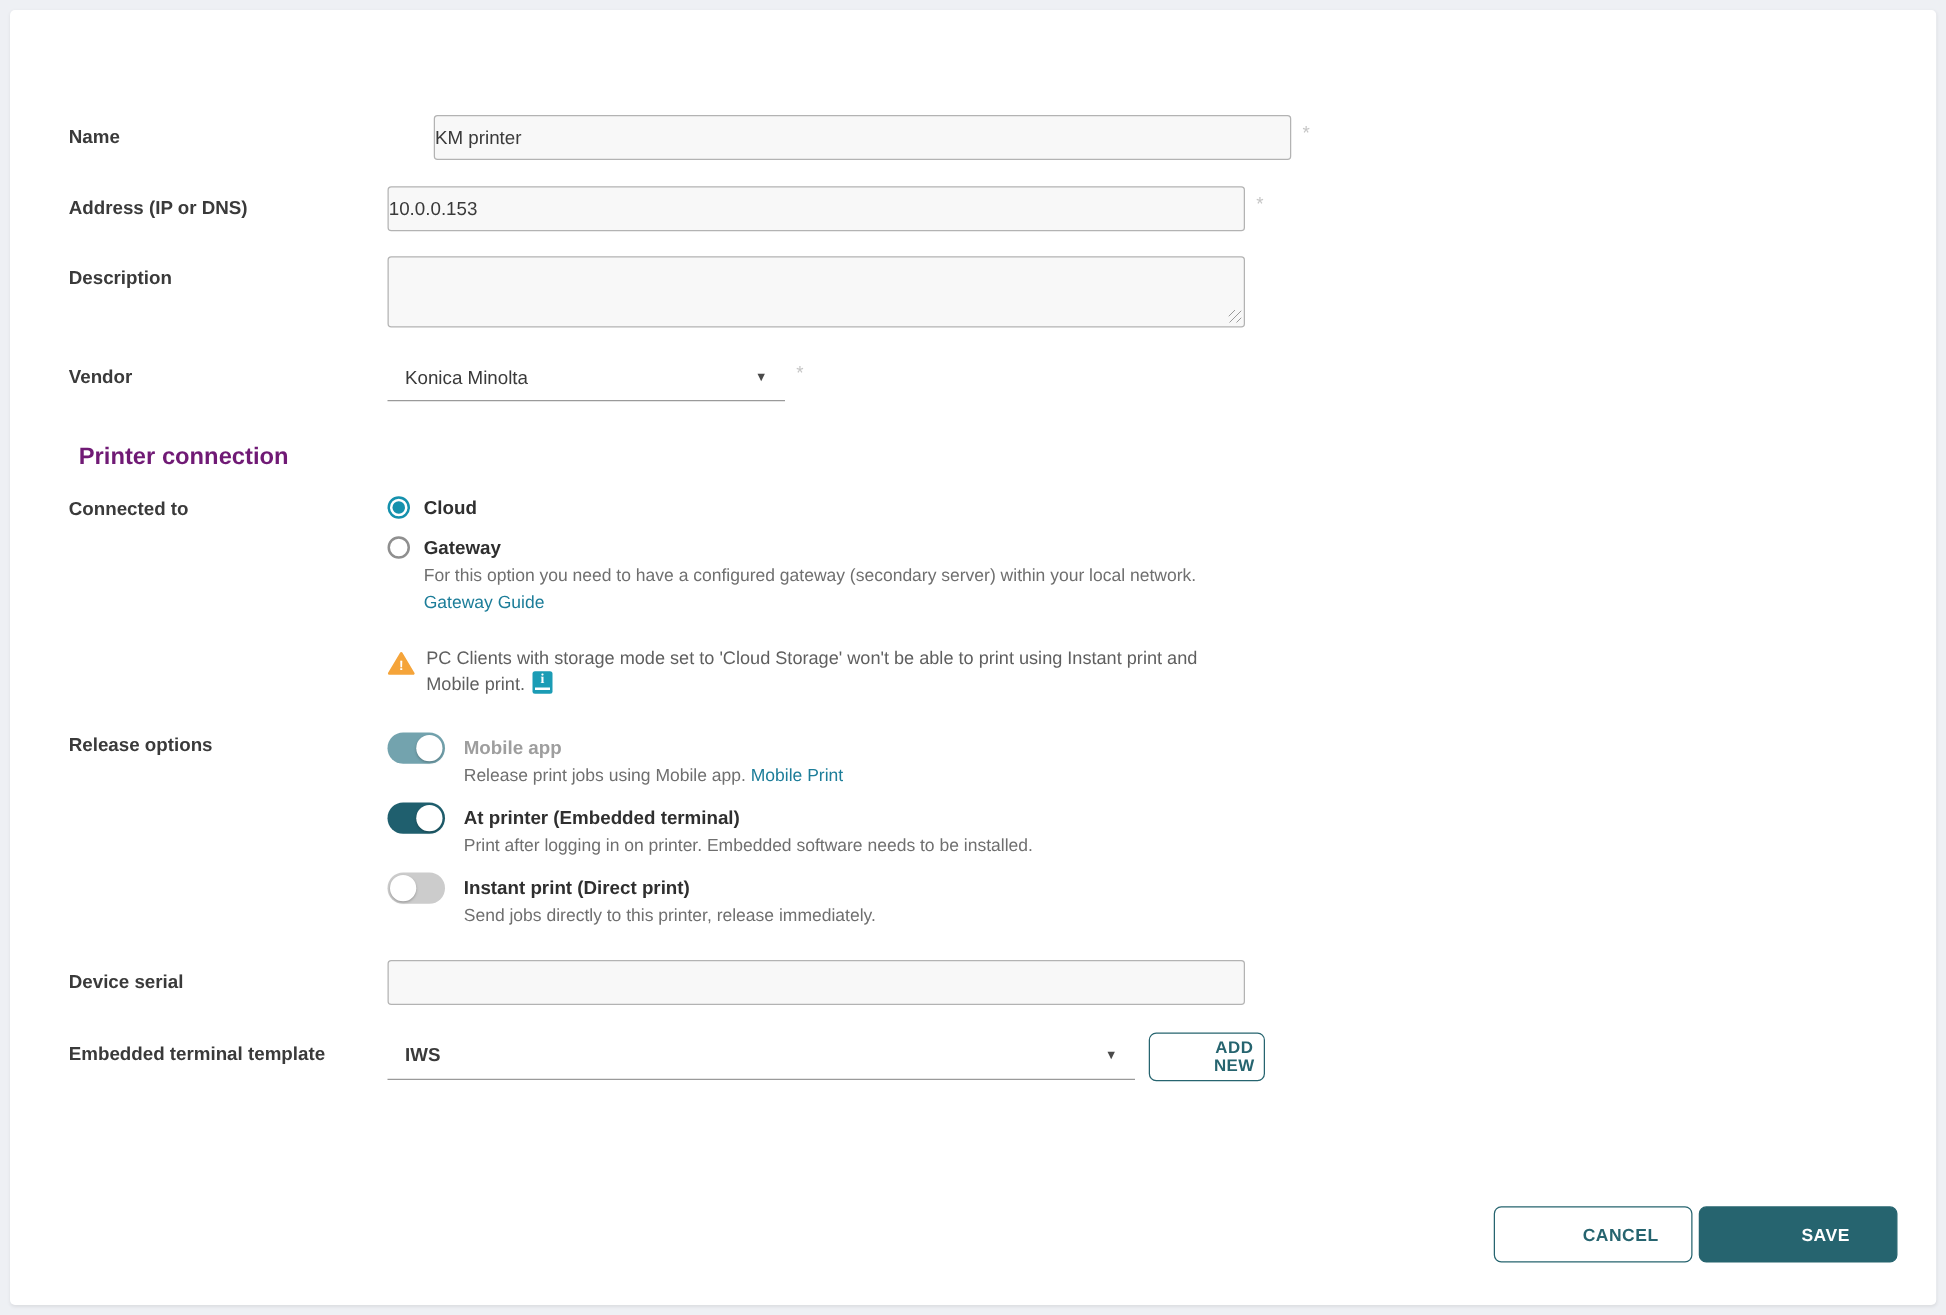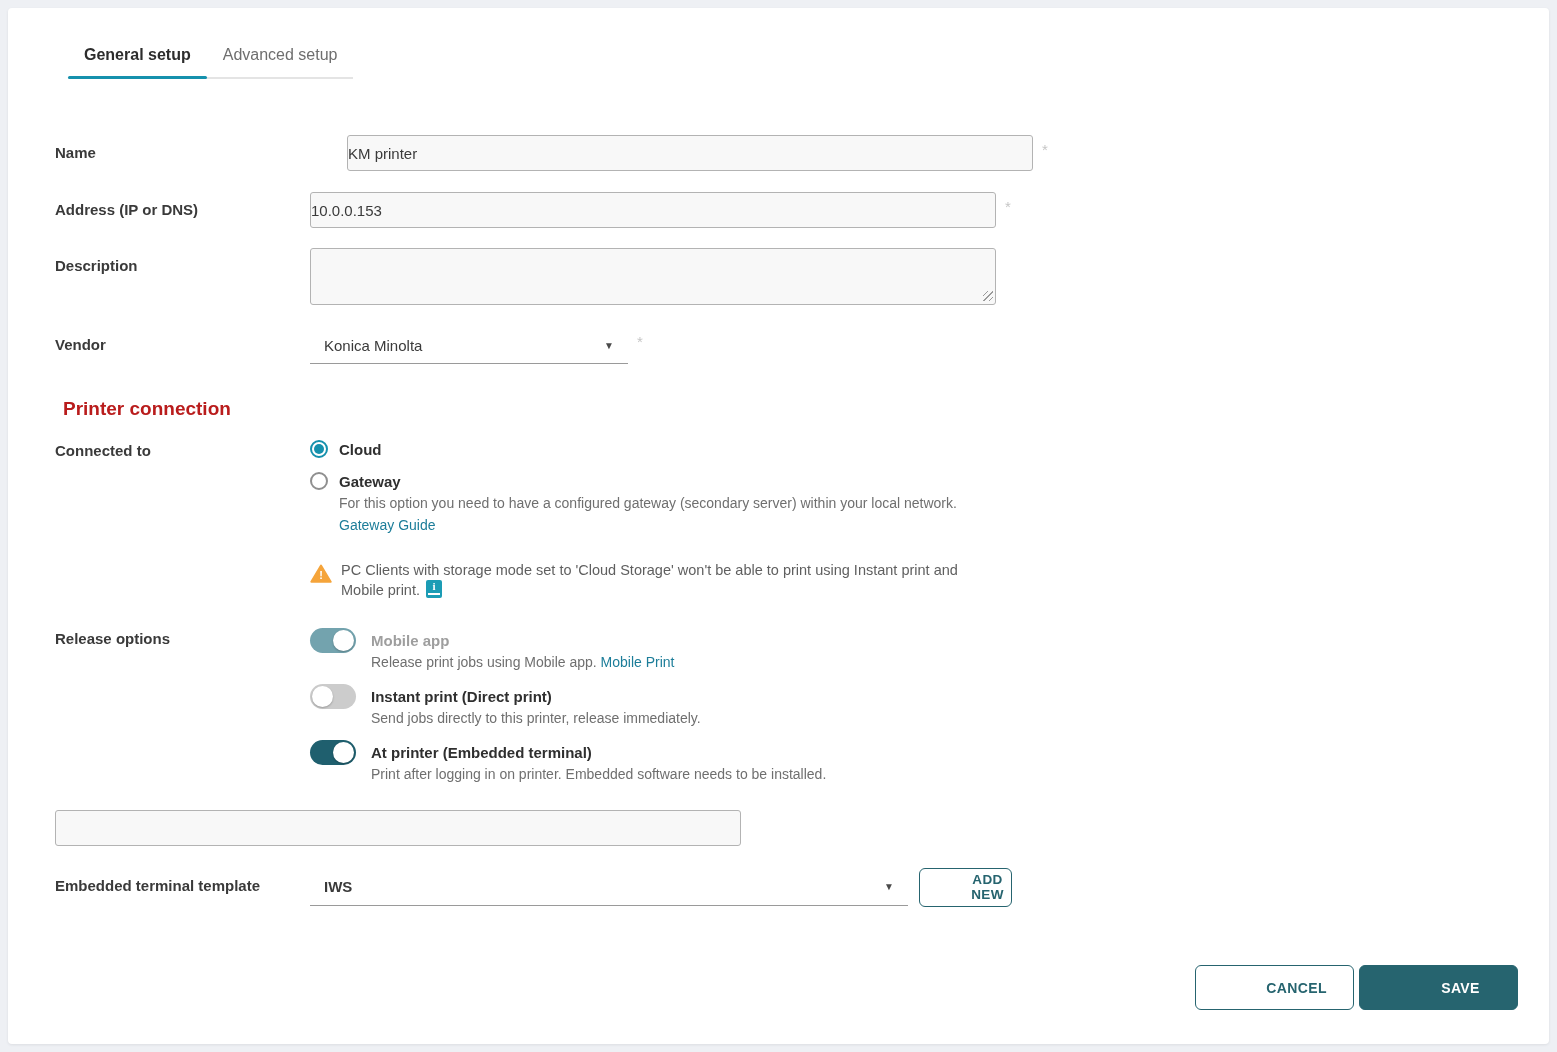--- a/index.html
+++ b/index.html
@@ -48,21 +48,21 @@
   .req { margin-left:9px; padding-top:6px; color:#c6c6c6; font-size:15px; }
   .select {
     position:relative; height:37px; border-bottom:1px solid #9a9a9a;
     display:flex; align-items:center; cursor:pointer;
     font-size:15px; color:#3a3a3a; padding:0 14px;
   }
   .select .caret { position:absolute; right:14px; font-size:10px; color:#4a4a4a; }
   .select-vendor { width:318px; }
   .select-template { width:598px;font-weight:bold; }
   
-  .section-heading { font-size:19px; font-weight:600; color:#b91c1c; margin:34px 0 20px 8px; }
+  .section-heading { font-size:19px; font-weight:600; color:#701a75; margin:34px 0 20px 8px; }
   
   .radio-row { display:flex; align-items:center; }
   .radio {
     width:18px; height:18px; border-radius:50%;
     border:2px solid #8f8f8f; background:#fff; position:relative; cursor:pointer; flex:0 0 18px;
   }
   .radio.selected { border-color:#1591ad; }
   .radio.selected::after {
     content:""; position:absolute; left:2px; top:2px; width:10px; height:10px;
     border-radius:50%; background:#1591ad;
@@ -122,24 +122,20 @@
   .mb20 { margin-bottom:20px; }
   .mb22 { margin-bottom:22px; }
   .mb11 { margin-bottom:11px; }
 </style>
 </head>
 <body>
 
 <div class="card">
 
   
-  <div class="tabs">
-    <div class="tab active">General setup</div>
-    <div class="tab">Advanced setup</div>
-  </div>
 
   <div class="form">
 
     <div class="row mb21">
       <div class="lbl">Name</div>
       <div class="field-wrap">
         <input class="text-input" value="KM printer" style="">
         <span class="req">*</span>
       </div>
     </div>
@@ -213,45 +209,46 @@
             <div class="toggle-info">
               <div class="toggle-title disabled">Mobile app</div>
               <div class="toggle-desc"><span>Release print jobs using Mobile app.</span>
                 <a class="link">Mobile Print</a></div>
             </div>
           </div>
         </div>
 
         <div class="toggle-block">
           <div class="toggle-row">
+            <span class="toggle on">
+              <span class="knob"></span>
+            </span>
+            <div class="toggle-info">
+              <div class="toggle-title">At printer (Embedded terminal)</div>
+              <div class="toggle-desc">Print after logging in on printer. Embedded software needs to be installed.</div>
+            </div>
+          </div>
+        </div>
+
+        <div class="toggle-block">
+          <div class="toggle-row">
             <span class="toggle off">
               <span class="knob"></span>
             </span>
             <div class="toggle-info">
               <div class="toggle-title">Instant print (Direct print)</div>
               <div class="toggle-desc">Send jobs directly to this printer, release immediately.</div>
             </div>
           </div>
         </div>
-
-        <div class="toggle-block">
-          <div class="toggle-row">
-            <span class="toggle on">
-              <span class="knob"></span>
-            </span>
-            <div class="toggle-info">
-              <div class="toggle-title">At printer (Embedded terminal)</div>
-              <div class="toggle-desc">Print after logging in on printer. Embedded software needs to be installed.</div>
-            </div>
-          </div>
-        </div>
       </div>
     </div>
 
     <div class="row mb22" style="margin-top:14px;">
+      <div class="lbl">Device serial</div>
       <div class="field-wrap">
         <input class="text-input" value="" style="">
       </div>
     </div>
 
     <div class="row">
       <div class="lbl">Embedded terminal template</div>
       <div class="field-wrap" style="align-items:center;">
         <div class="select select-template">
           <span>IWS</span>

